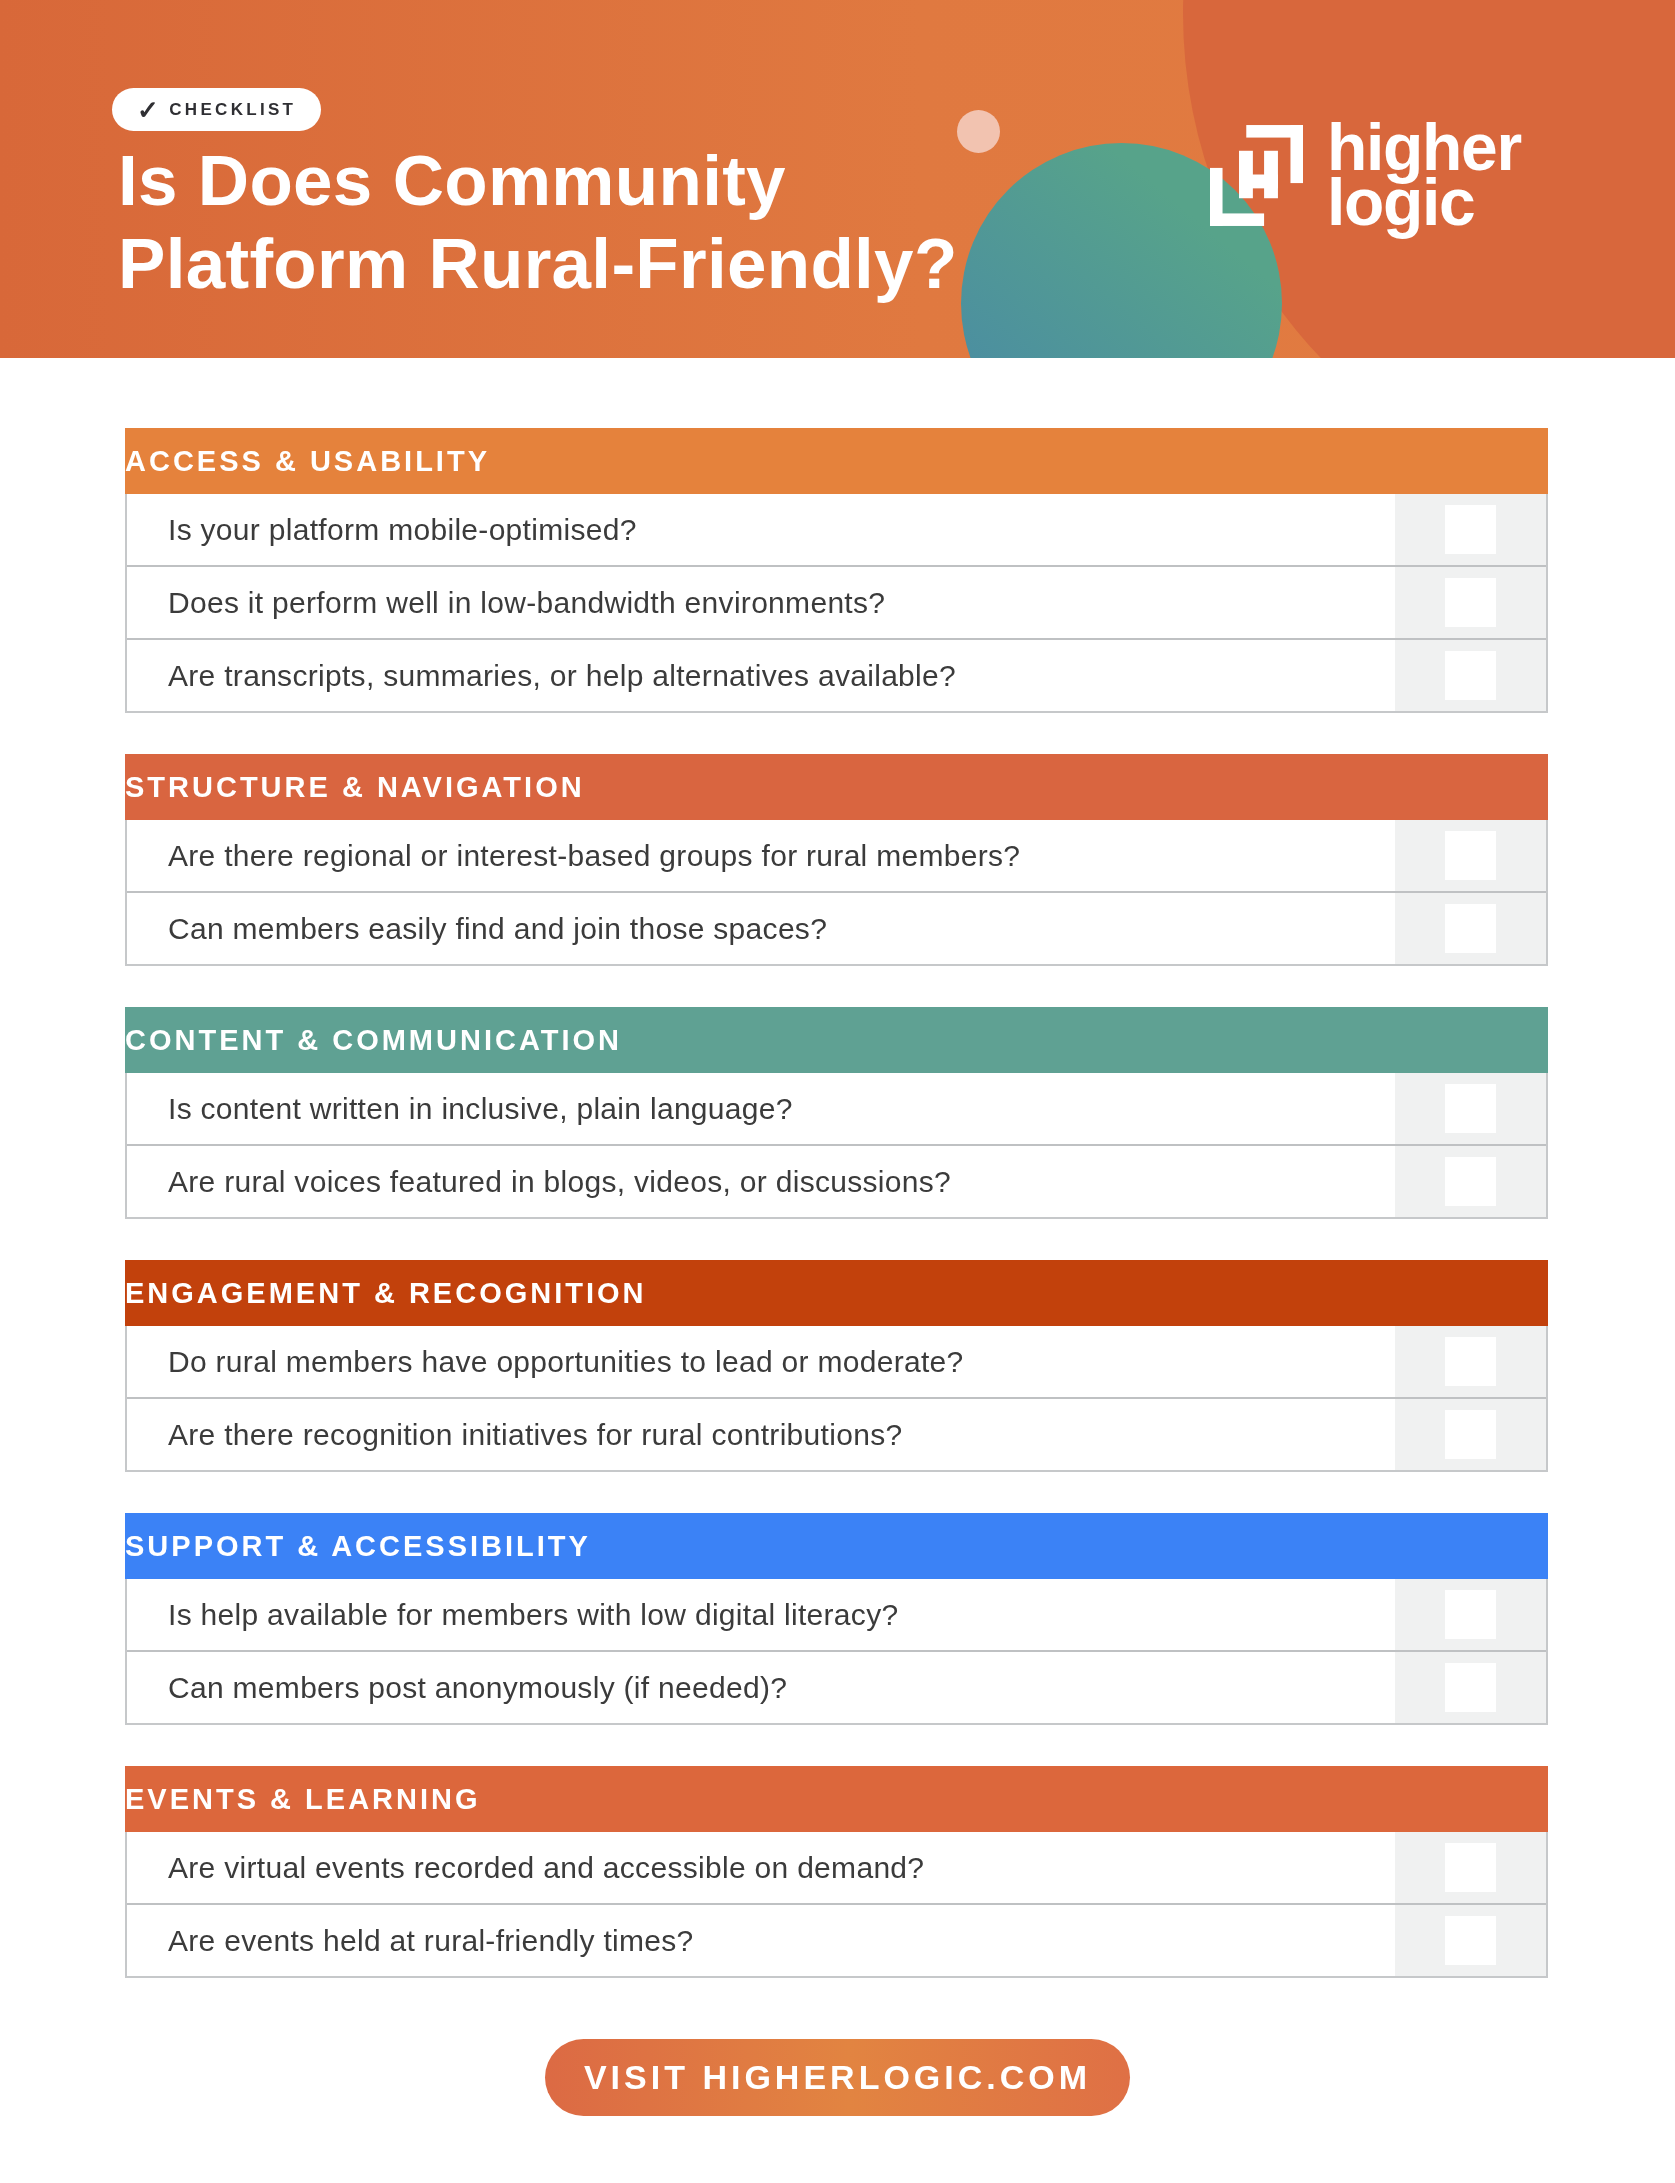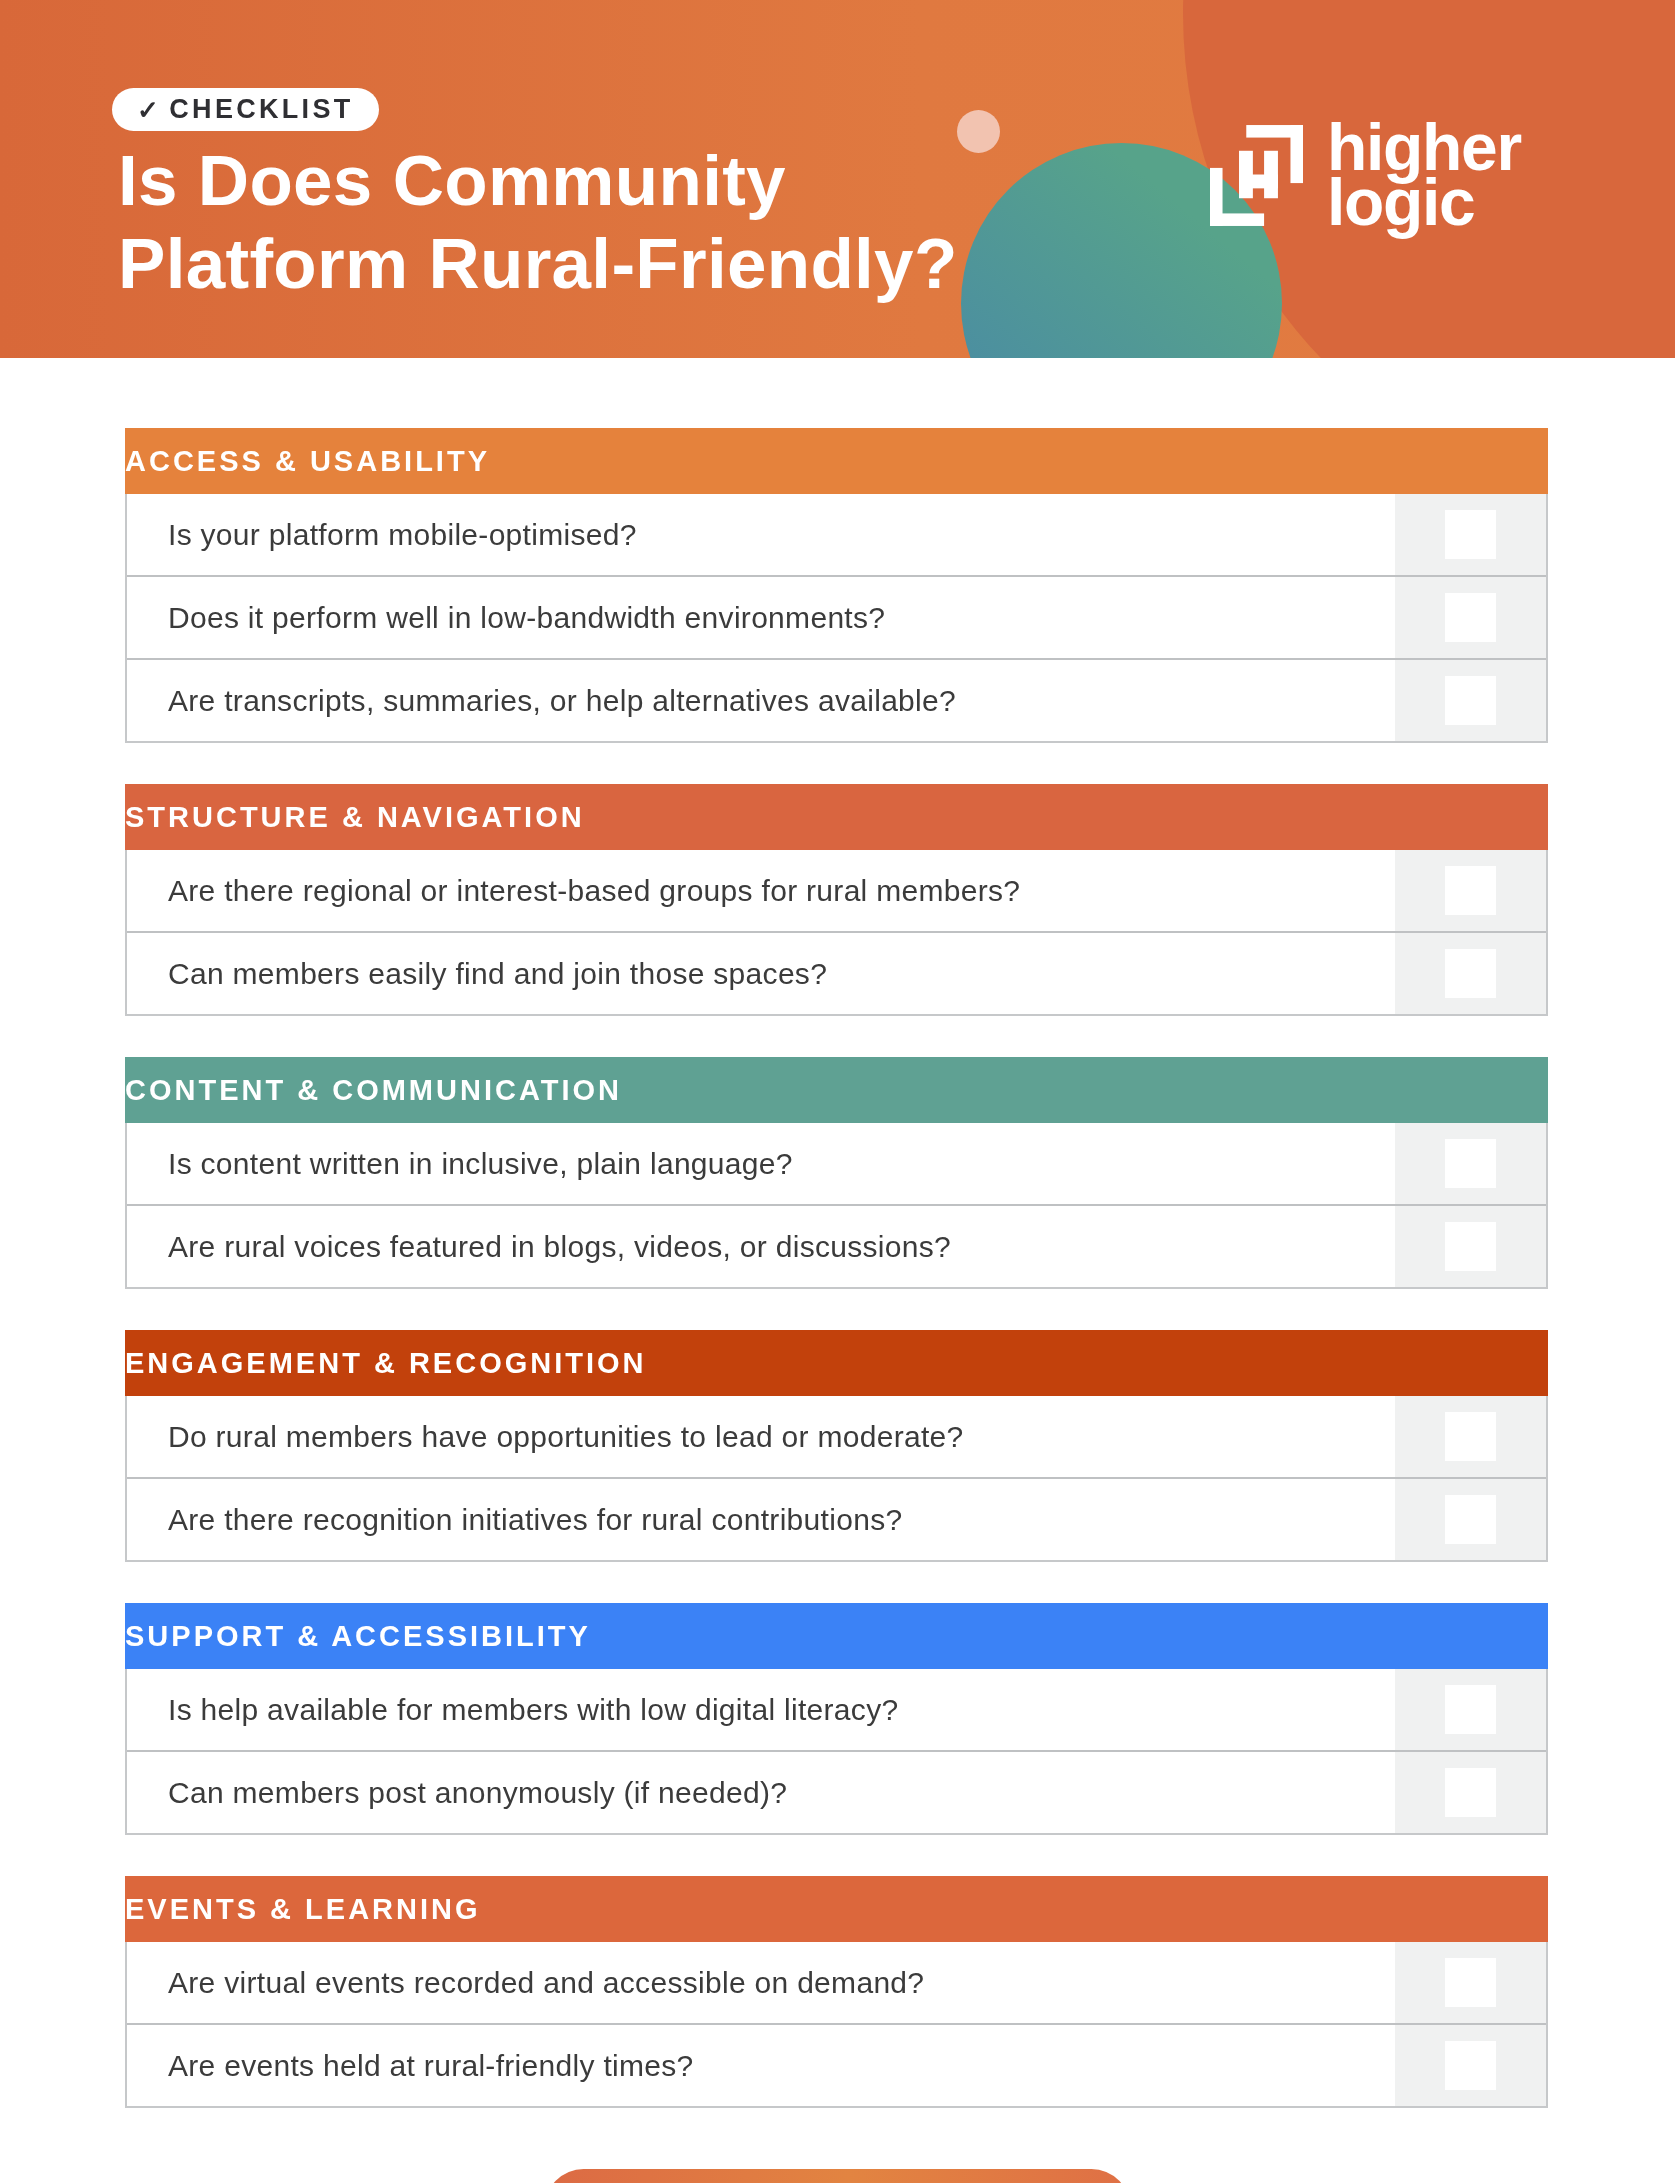--- a/index.html
+++ b/index.html
@@ -63,21 +63,21 @@
     padding: 0 25px;
   }
   .badge .check {
     font-size: 26px;
     font-weight: 700;
     color: #2f2f33;
     margin-right: 10.5px;
     line-height: 1;
   }
   .badge .badge-label {
-    font-size: 27px;
+    font-size: 17px;
     font-weight: 700;
     letter-spacing: 3.3px;
     color: #2f2f33;
     line-height: 1;
   }
   .title {
     position: absolute;
     left: 118px;
     top: 139px;
     color: #ffffff;
@@ -127,21 +127,21 @@
     letter-spacing: 3px;
     text-transform: uppercase;
   }
   .rows {
     border-left: 2.6px solid #c6c8ca;
     border-right: 2.6px solid #c6c8ca;
     border-bottom: 2.6px solid #c6c8ca;
     box-sizing: border-box;
   }
   .row {
-    height: 81px;
+    height: 71px;
     background: #ffffff;
     display: flex;
     align-items: stretch;
     gap: 8px;
   }
   .row + .row { border-top: 2.6px solid #bfc1c3; }
   .row-label {
     flex: 1 1 auto;
     display: flex;
     align-items: center;

